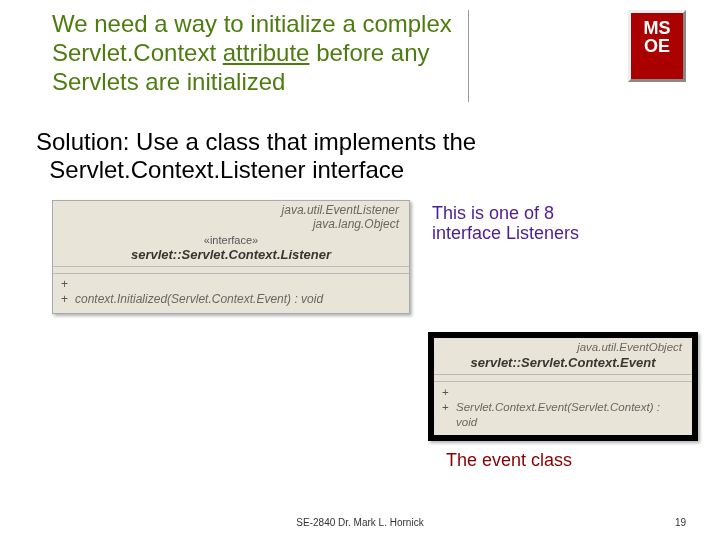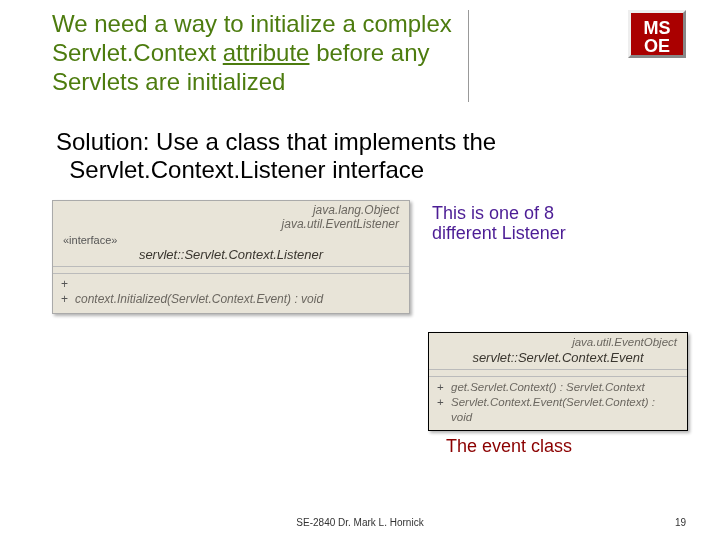--- a/index.html
+++ b/index.html
@@ -30,83 +30,84 @@
     left: 468px;
     width: 1px;
     height: 92px;
     border-left: 1px solid #999;
   }
   .logo {
     position: absolute;
     top: 10px;
     right: 34px;
     width: 58px;
-    height: 48px;
+    height: 72px;
     background: #a00;
     color: #fff;
     font-weight: bold;
     font-size: 18px;
     border: 3px solid #ccc;
     border-top-color:#eee;
     border-left-color:#eee;
     border-right-color:#888;
     border-bottom-color:#888;
     text-align: center;
     line-height: 1.0;
     padding-top: 6px;
     box-sizing: border-box;
   }
   .solution {
     position: absolute;
     top: 128px;
-    left: 56px;
+    left: 36px;
     width: 600px;
     font-size: 24px;
     line-height: 1.15;
     color: #000;
   }
   .uml1 {
     position: absolute;
     top: 200px;
     left: 52px;
     width: 356px;
     border: 1px solid #aaa;
     box-shadow: 2px 2px 3px rgba(0,0,0,0.3);
     background: #fff;
     font-size: 12px;
   }
   .uml2 {
     position: absolute;
     top: 332px;
     left: 428px;
     width: 258px;
-    border: 1px solid #000000;
+    border: 6px solid #000000;
     box-shadow: 2px 2px 3px rgba(0,0,0,0.3);
     background: #fff;
     font-size: 11.5px;
   }
   .uml-head {
     background: #e8e4d8;
     padding: 3px 10px 4px 10px;
     border-bottom: 1px solid #bbb;
   }
   .uml-head .parent {
     font-style: italic;
     text-align: right;
     color: #6b6760;
     line-height: 1.15;
   }
   .uml-head .stereo {
+    text-align: center;
     color: #555;
     font-size: 11px;
     margin-top: 2px;
   }
   .uml-head .name {
     text-align: center;
-    font-weight: normal;
+    font-weight: bold;
     font-style: italic;
     font-size: 13px;
     color: #3a362f;
     margin-top: 1px;
   }
   .uml-empty {
     background: #e8e4d8;
     height: 6px;
     border-bottom: 1px solid #bbb;
   }
@@ -122,21 +123,21 @@
     position: absolute;
     top: 204px;
     left: 432px;
     font-family: "Comic Sans MS", cursive, sans-serif;
     font-size: 18px;
     color: #4c1d95;
     line-height: 1.1;
   }
   .annot2 {
     position: absolute;
-    top: 436px;
+    top: 450px;
     left: 446px;
     font-family: "Comic Sans MS", cursive, sans-serif;
     font-size: 18px;
     color: #8b0000;
   }
   .footer {
     position: absolute;
     bottom: 12px;
     left: 0;
     right: 0;
@@ -166,52 +167,51 @@
   <span>We need a way to initialize a complex </span><span>Servlet.Context</span><span> </span><span class="underline">attribute</span><span> before any Servlets are initialized</span>
 </div>
 
 <div class="solution">
   <span>Solution: Use a class that implements the </span><br>
   &nbsp;&nbsp;<span>Servlet.Context.Listener</span><span> interface</span>
 </div>
 
 <div class="uml1">
   <div class="uml-head">
+    <div class="parent">java.util.EventListener</div>
     <div class="parent">java.lang.Object</div>
-    <div class="parent">java.util.EventListener</div>
     <div class="stereo">«interface»</div>
     <div class="name">servlet::Servlet.Context.Listener</div>
   </div>
   <div class="uml-empty"></div>
   <div class="uml-body">
     <div class="row">
         <span class="plus">+</span>
       </div>
     <div class="row">
         <span class="plus">+</span>
         <span>context.Initialized(Servlet.Context.Event) : void</span>
       </div>
   </div>
 </div>
 
 <div class="annot1">
   <span>This is one of 8</span><br>
-  <span>different Listener</span>
+  <span>interface Listeners</span>
 </div>
 
 <div class="uml2">
   <div class="uml-head">
     <div class="parent">java.util.EventObject</div>
     <div class="name">servlet::Servlet.Context.Event</div>
   </div>
   <div class="uml-empty"></div>
   <div class="uml-body">
     <div class="row">
         <span class="plus">+</span>
-        <span>get.Servlet.Context() : Servlet.Context</span>
       </div>
     <div class="row">
         <span class="plus">+</span>
         <span>Servlet.Context.Event(Servlet.Context) : void</span>
       </div>
   </div>
 </div>
 
 <div class="annot2">The event class</div>
 

